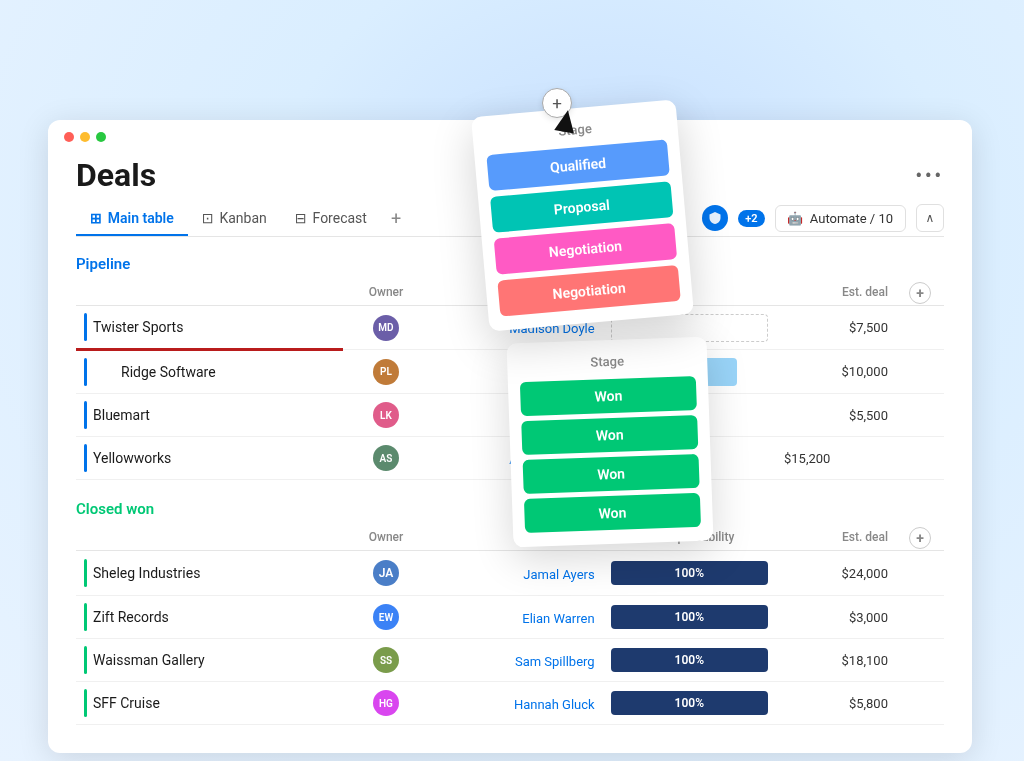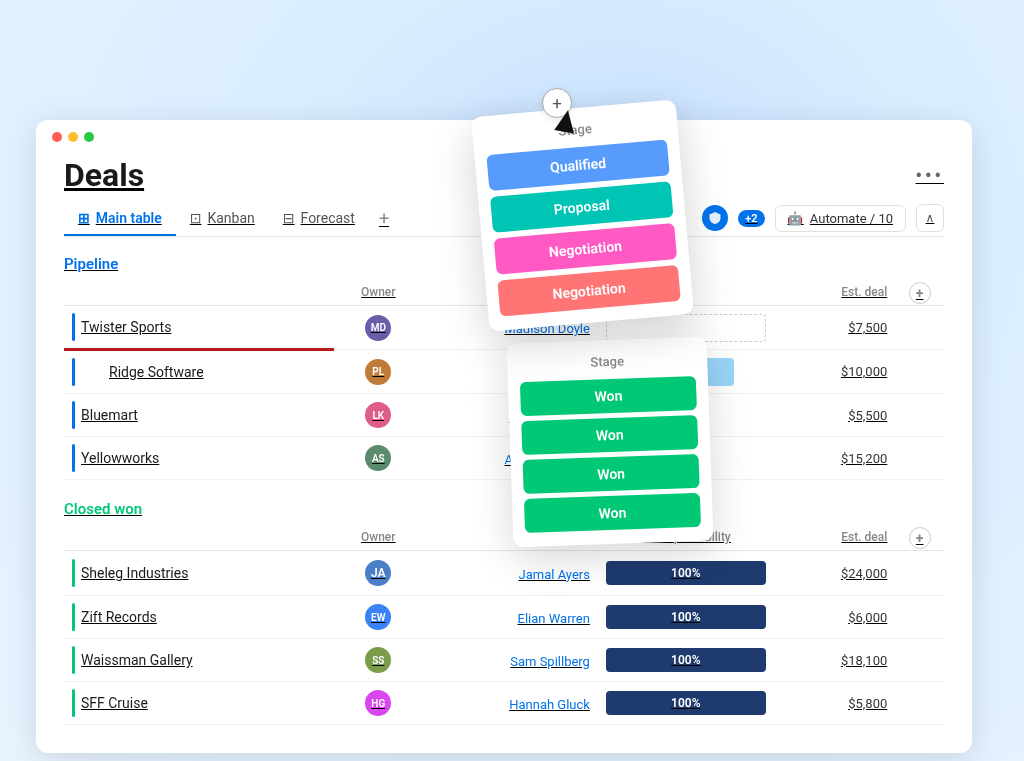--- a/index.html
+++ b/index.html
@@ -34,21 +34,21 @@
 </div>
 
 <div style="position:absolute;top:340px;left:510px;width:200px;background:white;border-radius:10px;box-shadow:0 12px 40px rgba(0,0,0,0.16);padding:14px 12px;z-index:9;transform:rotate(-2deg);">
   <div style="text-align:center;font-size:13px;color:#888;font-weight:500;margin-bottom:10px;">Stage</div>
   <div style="border-radius:6px;padding:9px 0;text-align:center;color:white;font-size:14px;font-weight:600;margin-bottom:5px;background:#00c875;">Won</div>
   <div style="border-radius:6px;padding:9px 0;text-align:center;color:white;font-size:14px;font-weight:600;margin-bottom:5px;background:#00c875;">Won</div>
   <div style="border-radius:6px;padding:9px 0;text-align:center;color:white;font-size:14px;font-weight:600;margin-bottom:5px;background:#00c875;">Won</div>
   <div style="border-radius:6px;padding:9px 0;text-align:center;color:white;font-size:14px;font-weight:600;margin-bottom:0;background:#00c875;">Won</div>
 </div>
 
-<div style="position:absolute;top:120px;left:36px;right:52px;background:#fff;border-radius:12px;box-shadow:0 6px 32px rgba(0,0,0,0.12);z-index:5;min-height:580px;text-decoration:underline;">
+<div style="position:absolute;top:120px;left:48px;right:52px;background:#fff;border-radius:12px;box-shadow:0 6px 32px rgba(0,0,0,0.12);z-index:5;min-height:580px;">
 
   <div style="padding:12px 16px 0;display:flex;gap:6px;align-items:center;">
     <div style="width:10px;height:10px;border-radius:50%;background:#ff5f57;"></div>
     <div style="width:10px;height:10px;border-radius:50%;background:#febc2e;"></div>
     <div style="width:10px;height:10px;border-radius:50%;background:#28c840;"></div>
   </div>
 
   <div style="padding:0 28px 28px;">
 
     <div style="display:flex;align-items:center;justify-content:space-between;padding:14px 0 6px;">
@@ -173,21 +173,21 @@
             </td>
             <td style="text-align:center;padding:7px 8px;border-bottom:1px solid #f0f0f0;">
               <div style="width:26px;height:26px;border-radius:50%;background:#5b8a6d;display:flex;align-items:center;justify-content:center;color:white;font-size:10px;font-weight:600;margin:0 auto;">AS</div>
             </td>
             <td style="text-align:right;padding:7px 8px;border-bottom:1px solid #f0f0f0;">
               <a style="color:#0073ea;font-size:13px;text-decoration:none;cursor:pointer;">Amanda Smith</a>
             </td>
             <td style="padding:7px 8px;border-bottom:1px solid #f0f0f0;">
               <div style="height:28px;background:#cce8fb;border-radius:4px;width:40%;"></div>
             </td>
-            <td style="text-align:right;padding:7px 8px;border-bottom:1px solid #f0f0f0;font-size:13px;color:#333;">$15,200</td>
+            <td style="text-align:left;padding:7px 8px;border-bottom:1px solid #f0f0f0;font-size:13px;color:#333;">$15,200</td>
             <td style="border-bottom:1px solid #f0f0f0;"></td>
           </tr>
         </tbody>
       </table>
     </div>
 
     <div style="height:20px;"></div>
 
     <div>
       <div style="font-size:15px;font-weight:600;color:#00c875;margin-bottom:8px;">Closed won</div>
@@ -236,21 +236,21 @@
             </td>
             <td style="text-align:center;padding:7px 8px;border-bottom:1px solid #f0f0f0;">
               <div style="width:26px;height:26px;border-radius:50%;background:#3b82f6;display:flex;align-items:center;justify-content:center;color:white;font-size:10px;font-weight:600;margin:0 auto;">EW</div>
             </td>
             <td style="text-align:right;padding:7px 8px;border-bottom:1px solid #f0f0f0;">
               <a style="color:#0073ea;font-size:13px;text-decoration:none;cursor:pointer;">Elian Warren</a>
             </td>
             <td style="text-align:center;padding:7px 8px;border-bottom:1px solid #f0f0f0;">
               <div style="background:#1e3a6e;border-radius:4px;color:white;font-size:12px;font-weight:600;padding:5px 10px;text-align:center;">100%</div>
             </td>
-            <td style="text-align:right;padding:7px 8px;border-bottom:1px solid #f0f0f0;font-size:13px;color:#333;">$6,000</td>
+            <td style="text-align:right;padding:7px 8px;border-bottom:1px solid #f0f0f0;font-size:13px;color:#333;">$3,000</td>
             <td style="border-bottom:1px solid #f0f0f0;"></td>
           </tr>
 
           <tr>
             <td style="padding:7px 8px;border-bottom:1px solid #f0f0f0;">
               <div style="display:flex;align-items:center;gap:6px;">
                 <div style="width:3px;height:28px;background:#00c875;border-radius:2px;flex-shrink:0;"></div>
                 <span style="font-size:14px;color:#1a1a1a;">Waissman Gallery</span>
               </div>
             </td>

